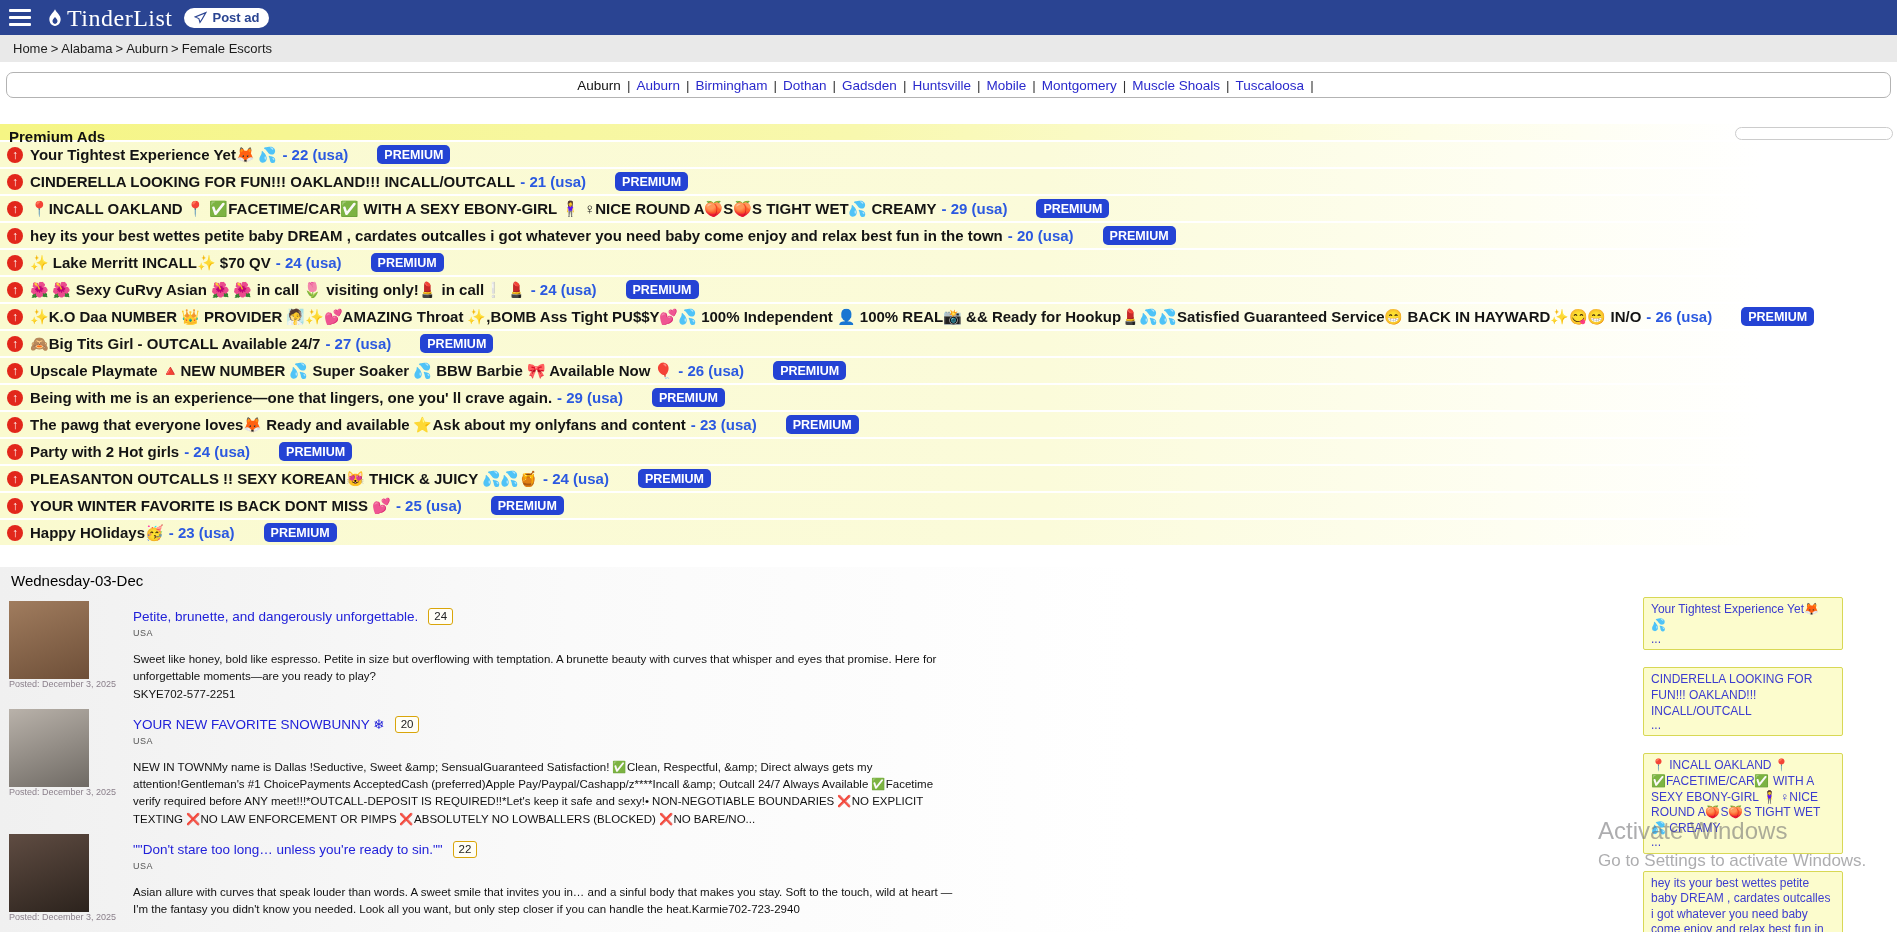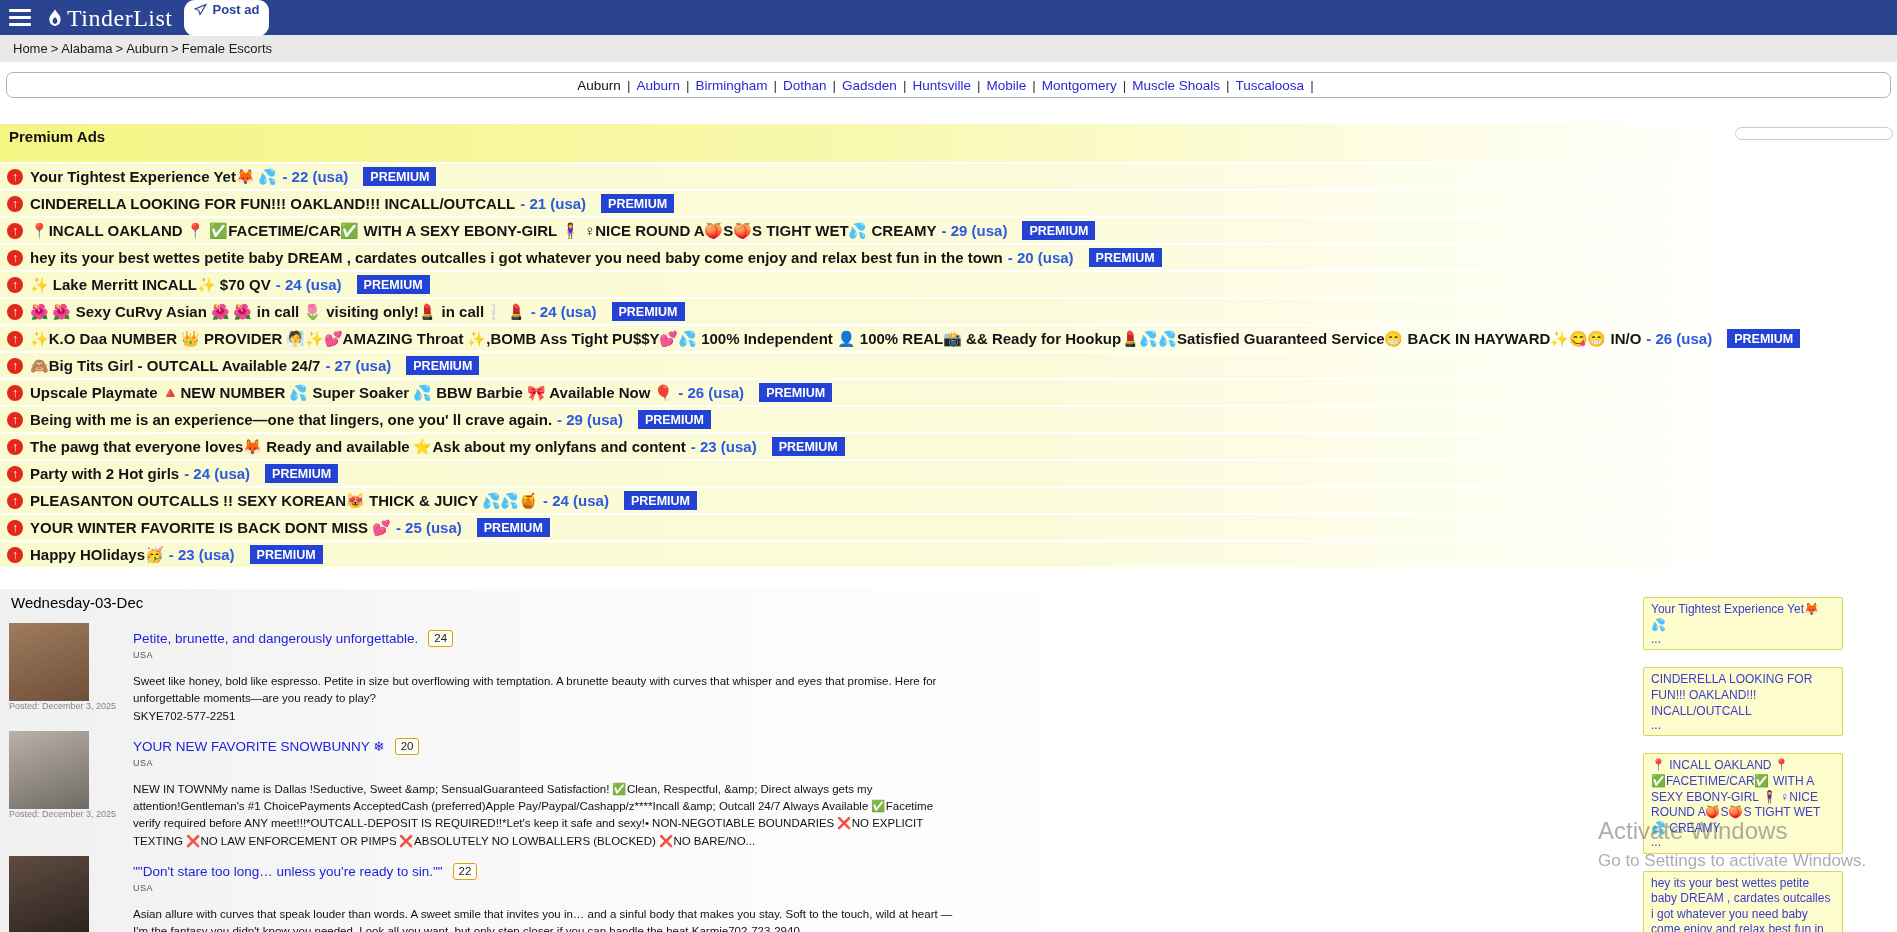--- a/index.html
+++ b/index.html
@@ -17,21 +17,21 @@
     display: flex; align-items: center; gap: 12px; padding: 0 7px;
   }
   .hamburger { display:flex; flex-direction:column; gap:4px; cursor:pointer; padding:2px 2px; }
   .hamburger span { width:22px; height:3px; background:#fff; border-radius:1px; }
   .logo { display:flex; align-items:center; gap:2px; color:#fff; cursor:pointer; }
   .logo svg { width:20px; height:20px; }
   .brand { font-family:"Liberation Serif", serif; font-size:24px; letter-spacing:.5px; line-height:1; }
   .postad {
     display:flex; align-items:center; gap:5px;
     background:#fff; color:#2a4492; border:none; border-radius:11px;
-    font-weight:bold; font-size:13px; padding:2px 10px 19px; cursor:pointer;
+    font-weight:bold; font-size:13px; padding:2px 10px 3px; cursor:pointer;
     font-family:"Liberation Sans", sans-serif;
   }
   .postad svg { width:13px; height:13px; }
 
   
   .crumbs {
     height: 27px; background:#e9e9e9; display:flex; align-items:center;
     padding: 0 13px; font-size:13px; color:#1c1c1c;
   }
   .crumbs a { color:#1c1c1c; text-decoration:none; cursor:pointer; }
@@ -44,40 +44,40 @@
     display:flex; align-items:center; justify-content:center;
     font-size: 13.5px;
   }
   .citybox .cur { color:#111; }
   .citybox a { color:#2929cc; text-decoration:none; cursor:pointer; }
   .citybox .csep { color:#333; margin:0 6px; }
 
   
   .premium { margin-top: 26px; }
   .premium-head {
-    height: 38px; line-height:26px; padding-left:9px;
+    height: 16px; line-height:26px; padding-left:9px;
     font-size: 15px; font-weight: bold; color:#111;
     background: linear-gradient(to right, #f5f584 0%, #f8f8ae 45%, #fdfde6 75%, #ffffff 92%);
   }
   .prow {
     height: 25px; margin-top: 2px; display:flex; align-items:center;
     padding-left: 7px; white-space: nowrap;
     background: linear-gradient(to right, #fafacf 0%, #fbfbda 55%, #fefef2 80%, #ffffff 93%);
   }
   .uparrow {
     flex:0 0 auto; width:16px; height:16px; border-radius:50%;
     background:#e2271b; color:#fff; font-size:12px; font-weight:bold;
     display:inline-flex; align-items:center; justify-content:center;
     margin-right:7px; line-height:1;
   }
   .ptitle { color:#141414; font-size:15px; font-weight:bold; text-decoration:none; cursor:pointer; }
   .pmeta { color:#2b59e0; font-size:15px; font-weight:bold; margin-left:5px; }
   .pbadge {
     background:#2443d4; color:#fff; font-weight:bold; font-size:12.5px;
-    padding: 2.5px 7px; border-radius:0; margin-left:15px; cursor:pointer;
+    padding: 2.5px 7px; border-radius:5px; margin-left:29px; cursor:pointer;
   }
 
   
   .lower { margin-top: 22px; background: linear-gradient(to right, #f0f0f0 0%, #fafafa 30%, #ffffff 60%); min-height: 370px; }
   .datehead { font-size:15px; color:#000; padding: 5px 0 8px 11px; }
   .listing { display:flex; padding: 4px 0 2px 9px; min-height: 99px; }
   .lcol { flex: 0 0 84px; }
   .thumb { width: 80px; height: 78px; background:#999; }
   .posted { font-size: 9px; color:#8a7f8a; white-space: nowrap; }
   .lbody { margin-left: 17px; padding-top: 7px; max-width: 830px; }

